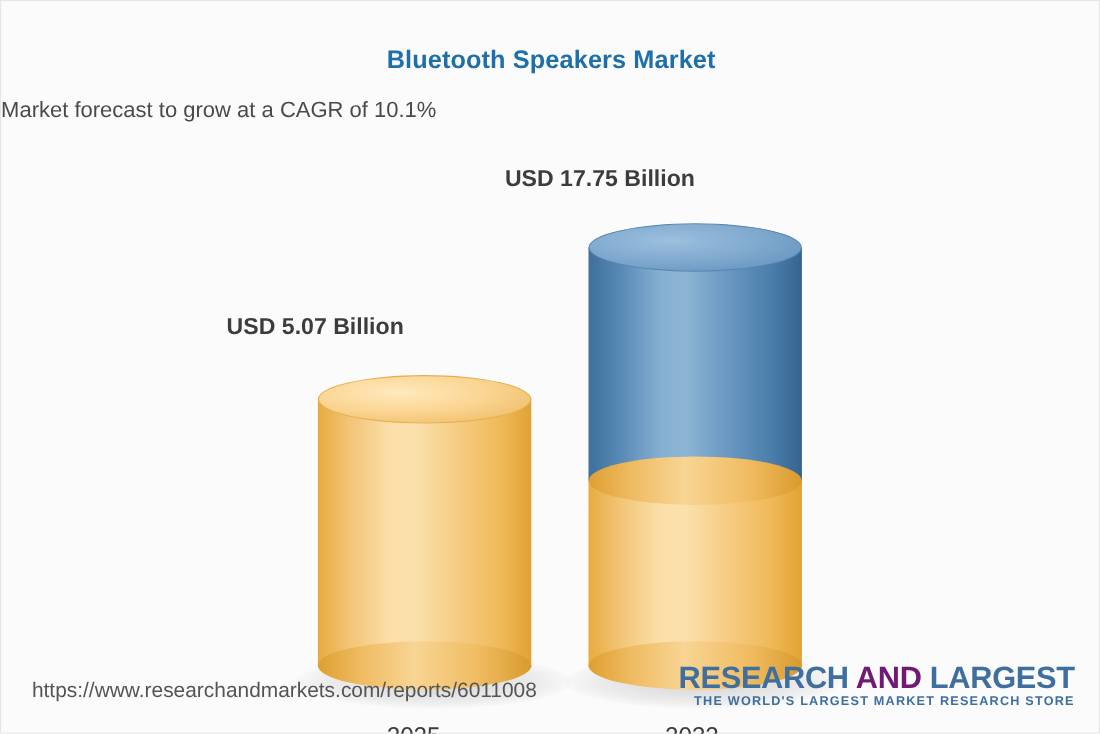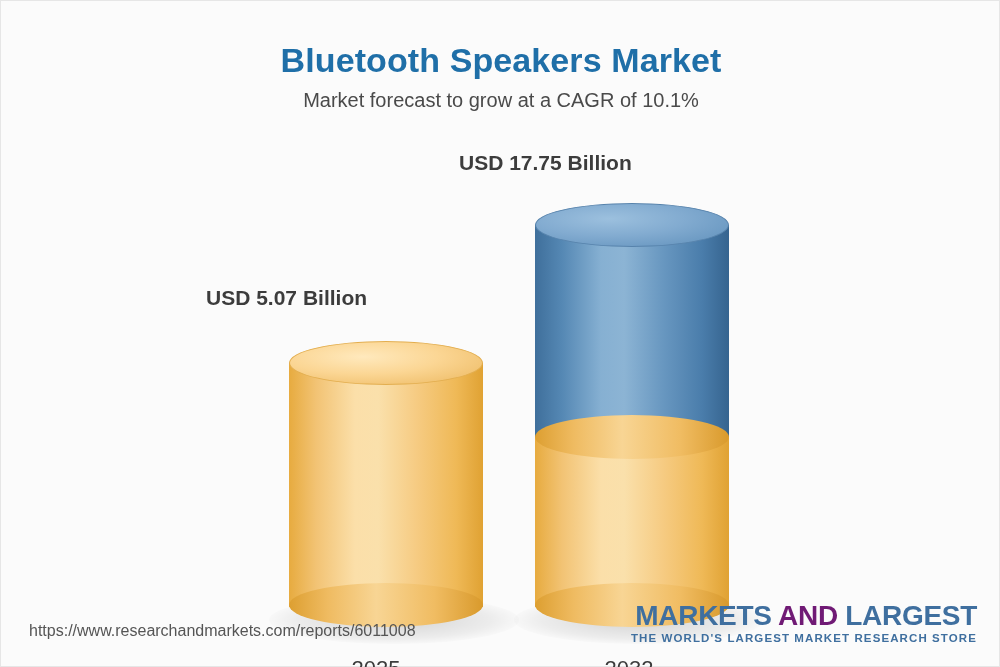--- a/index.html
+++ b/index.html
@@ -21,31 +21,31 @@
     box-sizing: border-box;
     border: 1px solid #e6e6e6;
   }
   
   #title {
     position: absolute;
     top: 40px;
     left: 0;
     width: 1000px;
     text-align: center;
-    font-size: 34px;
+    font-size: 23px;
     font-weight: bold;
     color: #1f6fa8;
     letter-spacing: 0.1px;
   }
   #subtitle {
     position: absolute;
     top: 88px;
     left: 0;
     width: 1000px;
-    text-align: center;
+    text-align: left;
     font-size: 20px;
     color: #4a4a4a;
   }
   
   #chart {
     position: absolute;
     left: 0;
     top: 130px;
     width: 1000px;
     height: 440px;
@@ -90,21 +90,21 @@
   .shadow {
     position: absolute;
     border-radius: 50%;
     background: radial-gradient(ellipse at center, rgba(0,0,0,0.16) 0%, rgba(0,0,0,0.06) 55%, rgba(0,0,0,0) 75%);
   }
   
   #footer-url {
     position: absolute;
     left: 28px;
     bottom: 26px;
-    font-size: 16px;
+    font-size: 19px;
     color: #555555;
   }
   #logo {
     position: absolute;
     right: 22px;
     bottom: 22px;
     text-align: right;
   }
   #logo-main {
     font-size: 28px;
@@ -189,17 +189,17 @@
                   border:1px solid #5783ac; box-sizing:border-box;"></div>
     </div>
 
     <div class="cat-label" style="left:458px; top:525px;">2032</div>
 
   </div>
 
   <div id="footer-url">https://www.researchandmarkets.com/reports/6011008</div>
 
   <div id="logo">
-    <div id="logo-main"><span>MARKETS</span> <span class="and">AND</span> <span>LARGEST</span></div>
+    <div id="logo-main"><span>RESEARCH</span> <span class="and">AND</span> <span>LARGEST</span></div>
     <div id="logo-sub">THE WORLD'S LARGEST MARKET RESEARCH STORE</div>
   </div>
 
 </div>
 
 </body></html>

